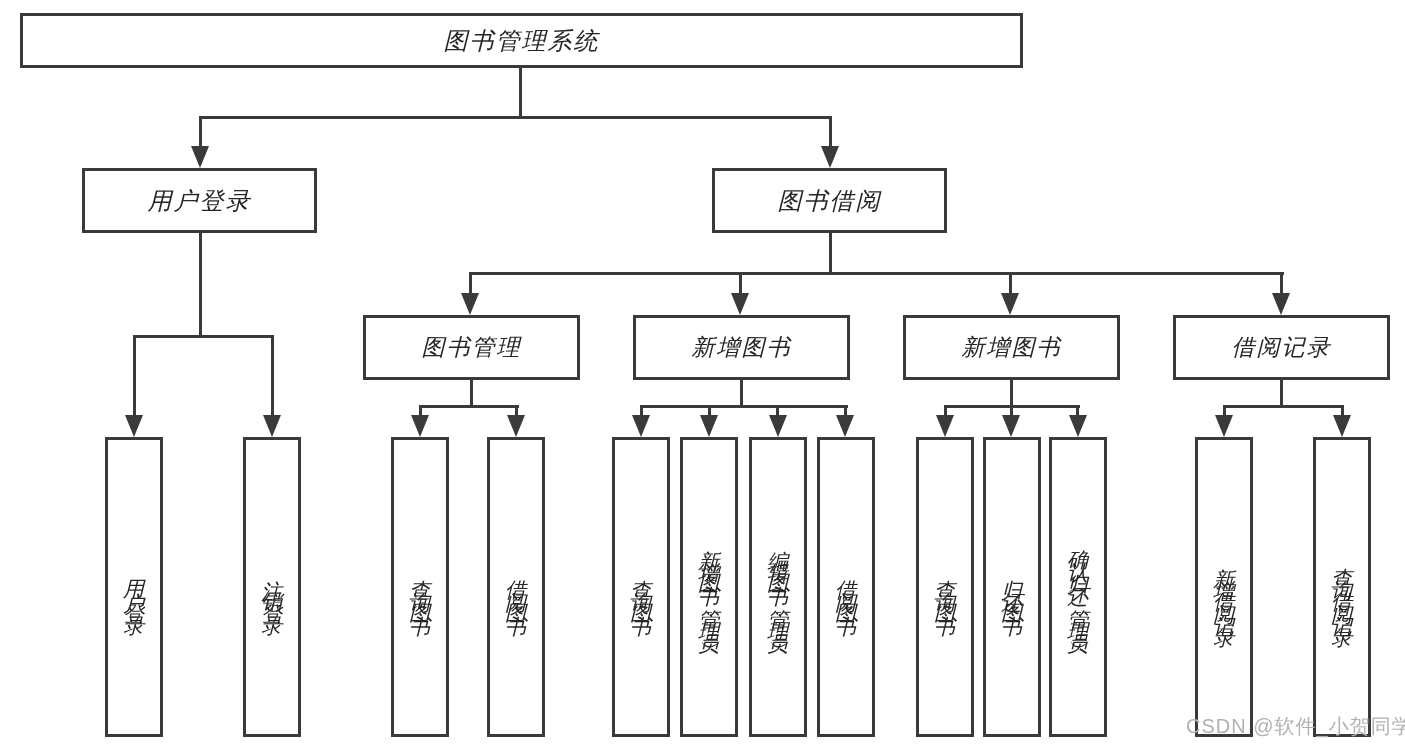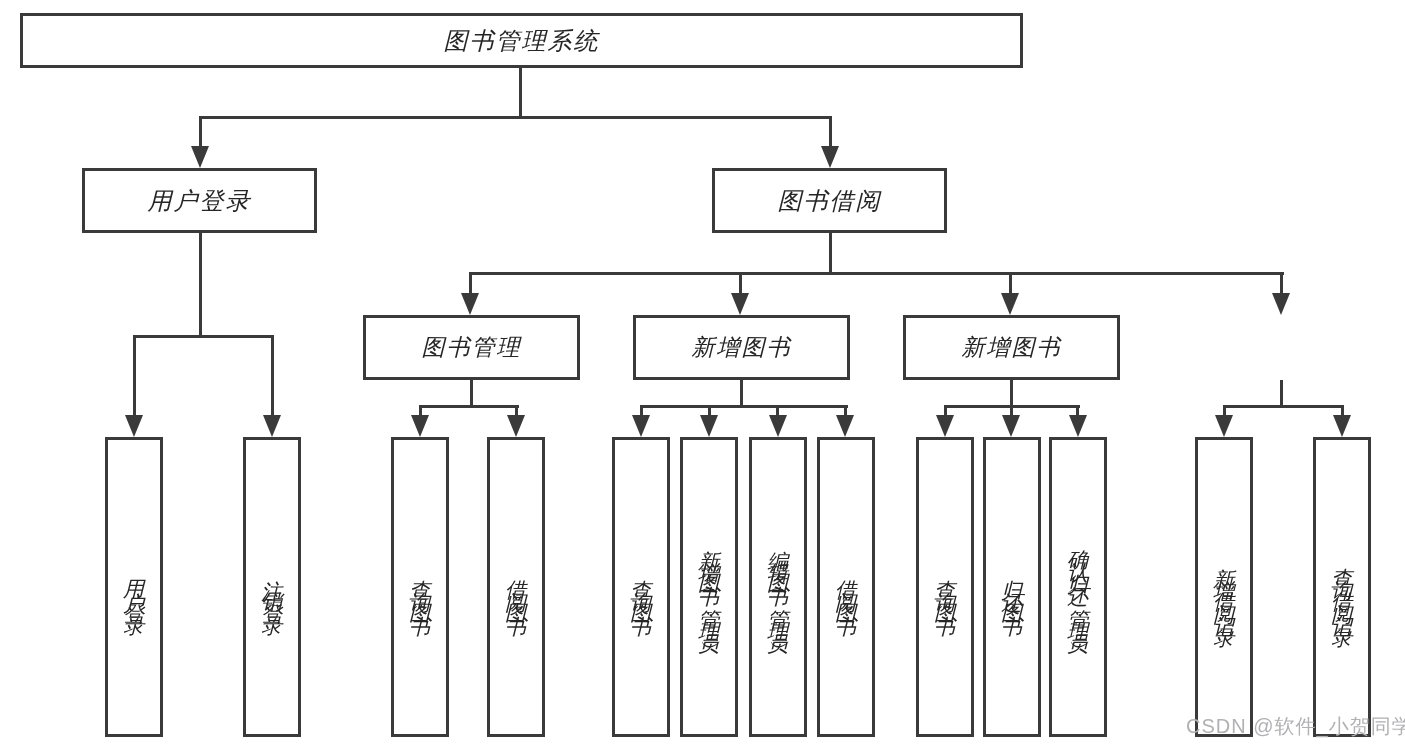--- a/index.html
+++ b/index.html
@@ -48,20 +48,23 @@
   </div>
 
   <div class="box l3" style="left:363px">
     <span>图书管理</span>
   </div>
   <div class="box l3" style="left:633px">
     <span>新增图书</span>
   </div>
   <div class="box l3" style="left:903px">
     <span>新增图书</span>
+  </div>
+  <div class="box l3" style="left:1173px">
+    <span>借阅记录</span>
   </div>
 
   <div class="box leaf" style="left:105px">
     <span class="vtext">用户登录</span>
   </div>
   <div class="box leaf" style="left:243px">
     <span class="vtext">注销登录</span>
   </div>
 
   <div class="box leaf" style="left:391px">

